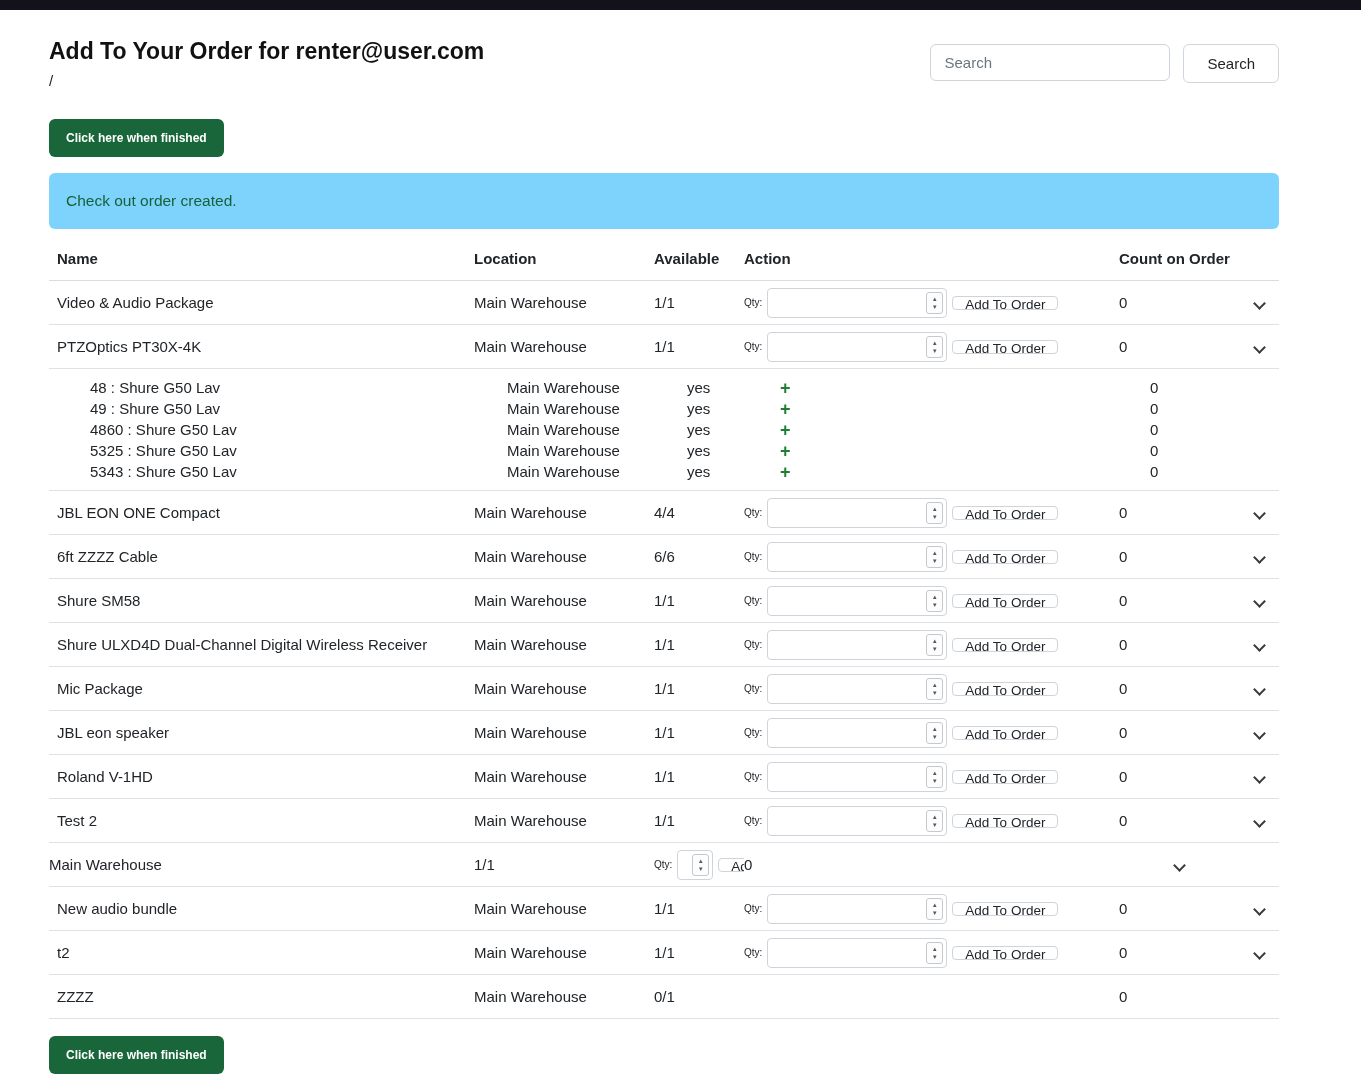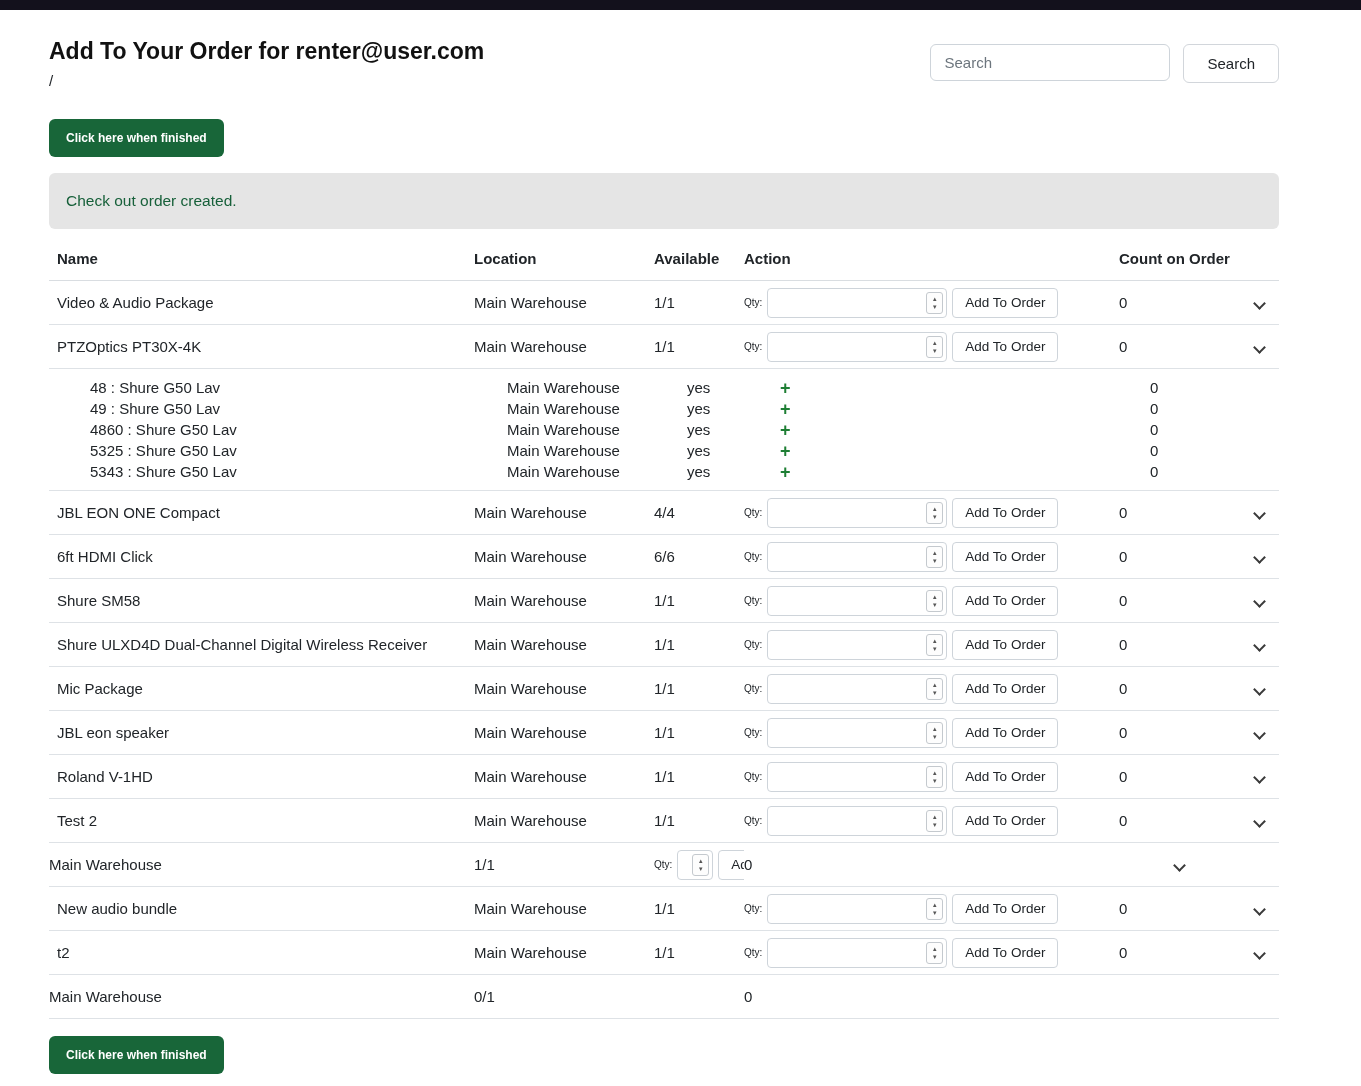--- a/index.html
+++ b/index.html
@@ -34,21 +34,21 @@
   .finish-btn {
     background: #186639; color: #fff; border: none; border-radius: 6px;
     padding: 12px 17px; font-size: 12px; font-weight: 700; font-family: inherit;
     cursor: pointer; display: inline-block;
   }
   .finish-top { margin-top: 30px; }
   .finish-bottom { margin-top: 17px; }
 
   
   .alert {
-    margin-top: 16px; background: #e5e5e5; color: #17603a; border-radius: 6px;
+    margin-top: 16px; background: #7dd3fc; color: #17603a; border-radius: 6px;
     padding: 19px 17px; font-size: 15.5px;
   }
 
   
   .table { margin-top: 8px; width: 100%; }
   .grid {
     display: grid;
     grid-template-columns: 425px 180px 90px 375px 1fr 40px;
     align-items: center;
   }
@@ -70,21 +70,21 @@
     padding: 0 26px 0 8px; font-family: inherit; font-size: 14px; outline: none;
   }
   .spin {
     position: absolute; right: 3px; top: 3px; bottom: 3px; width: 17px;
     border: 1px solid #c4c9ce; border-radius: 3px; background: #fdfdfd;
     display: flex; flex-direction: column; align-items: center; justify-content: center;
     cursor: pointer;
   }
   .spin-up, .spin-dn { font-size: 7px; line-height: 8px; color: #555; display: block; }
   .add-btn {
-    height: 30px; padding: 0 12px; background: #fff; border: 1px solid #ced4da;
+    height: 14px; padding: 0 12px; background: #fff; border: 1px solid #ced4da;
     border-radius: 4px; font-size: 13.5px; font-family: inherit; color: #212529; cursor: pointer;
   }
 
   
   .chev {
     display: inline-block; width: 9px; height: 9px;
     border-right: 2px solid #3a3a3a; border-bottom: 2px solid #3a3a3a;
     transform: rotate(45deg); margin-top: -5px; cursor: pointer;
   }
 
@@ -221,21 +221,21 @@
             <div class="qty-box"><input class="qty-input" type="text" style=""><div class="spin">
                 <span class="spin-up">▴</span>
                 <span class="spin-dn">▾</span>
               </div></div>
             <button class="add-btn">Add To Order</button>
           </div>
           <div class="cell c-count">0</div>
           <div class="cell c-chev"><span class="chev"></span></div>
         </div>
         <div class="grid trow">
-          <div class="cell c-name">6ft HDMI Click</div>
+          <div class="cell c-name">6ft ZZZZ Cable</div>
           <div class="cell c-loc">Main Warehouse</div>
           <div class="cell c-avail">6/6</div>
           <div class="cell c-action">
             <span class="qty-label">Qty:</span>
             <div class="qty-box"><input class="qty-input" type="text" style=""><div class="spin">
                 <span class="spin-up">▴</span>
                 <span class="spin-dn">▾</span>
               </div></div>
             <button class="add-btn">Add To Order</button>
           </div>
@@ -370,20 +370,21 @@
             <div class="qty-box"><input class="qty-input" type="text" style=""><div class="spin">
                 <span class="spin-up">▴</span>
                 <span class="spin-dn">▾</span>
               </div></div>
             <button class="add-btn">Add To Order</button>
           </div>
           <div class="cell c-count">0</div>
           <div class="cell c-chev"><span class="chev"></span></div>
         </div>
         <div class="grid trow">
+          <div class="cell c-name">ZZZZ</div>
           <div class="cell c-loc">Main Warehouse</div>
           <div class="cell c-avail">0/1</div>
           <div class="cell c-action"></div>
           <div class="cell c-count">0</div>
           <div class="cell c-chev"></div>
         </div>
       </div>
   </div>
 
   <button class="finish-btn finish-bottom">Click here when finished</button>

